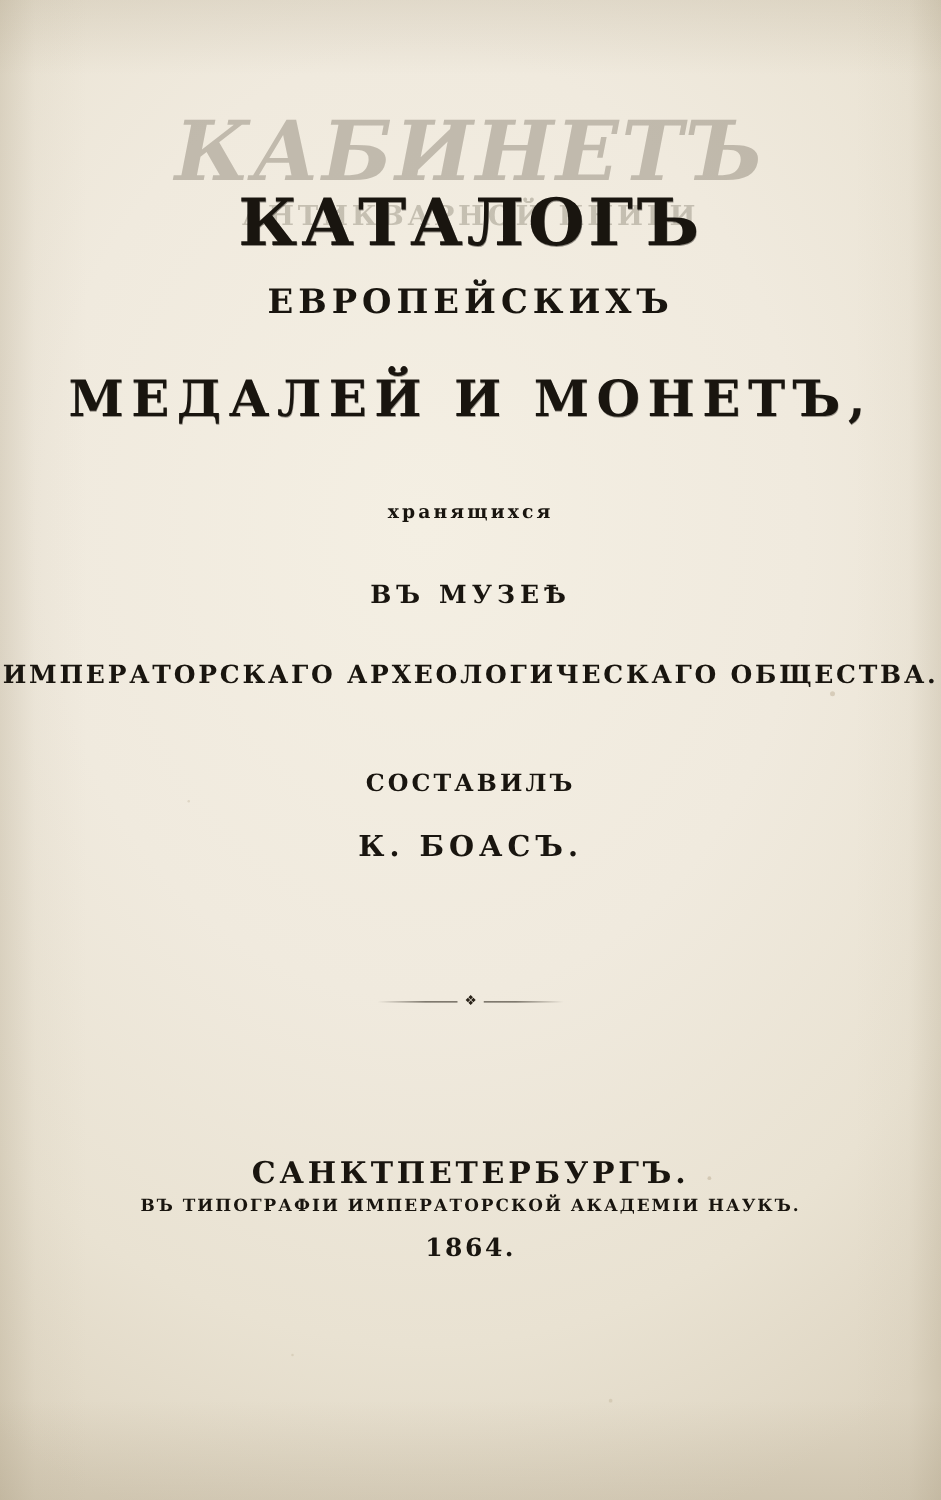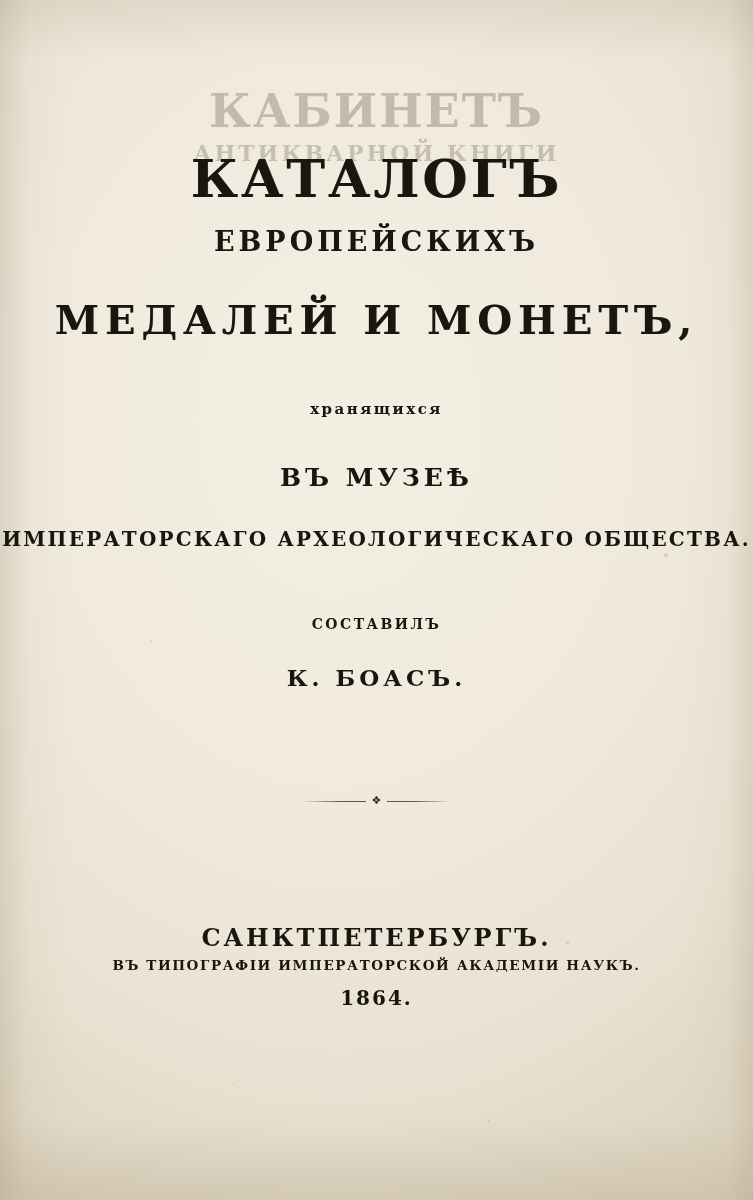--- a/index.html
+++ b/index.html
@@ -59,24 +59,25 @@
     left: 0;
     right: 0;
     z-index: 2;
     text-align: center;
     color: rgba(96, 88, 72, 0.33);
     pointer-events: none;
     user-select: none;
   }
   .watermark .wm-main {
     font-family: "DejaVu Serif", serif;
-    font-size: 46px;
+    font-size: 66px;
     font-weight: 700;
     letter-spacing: 2px;
     line-height: 1;
+    font-style: italic;
   }
   .watermark .wm-sub {
     margin-top: 6px;
     font-family: "DejaVu Serif", serif;
     font-size: 22px;
     font-weight: 700;
     letter-spacing: 3px;
     color: rgba(96, 88, 72, 0.30);
   }
 
@@ -109,33 +110,33 @@
     text-shadow: 0.3px 0.3px 0 rgba(25,21,15,0.4);
   }
   .kept-in {
     top: 400px;
     font-size: 15px;
     font-weight: 700;
     letter-spacing: 2.5px;
   }
   .museum {
     top: 463px;
-    font-size: 25px;
+    font-size: 20px;
     font-weight: 700;
     letter-spacing: 4px;
   }
   .society {
     top: 527px;
     font-size: 20px;
     font-weight: 700;
     letter-spacing: 2.2px;
   }
   .compiled-by {
     top: 616px;
-    font-size: 14px;
+    font-size: 19px;
     font-weight: 700;
     letter-spacing: 2.5px;
   }
   .author {
     top: 664px;
     font-size: 23px;
     font-weight: 700;
     letter-spacing: 4px;
   }
 

